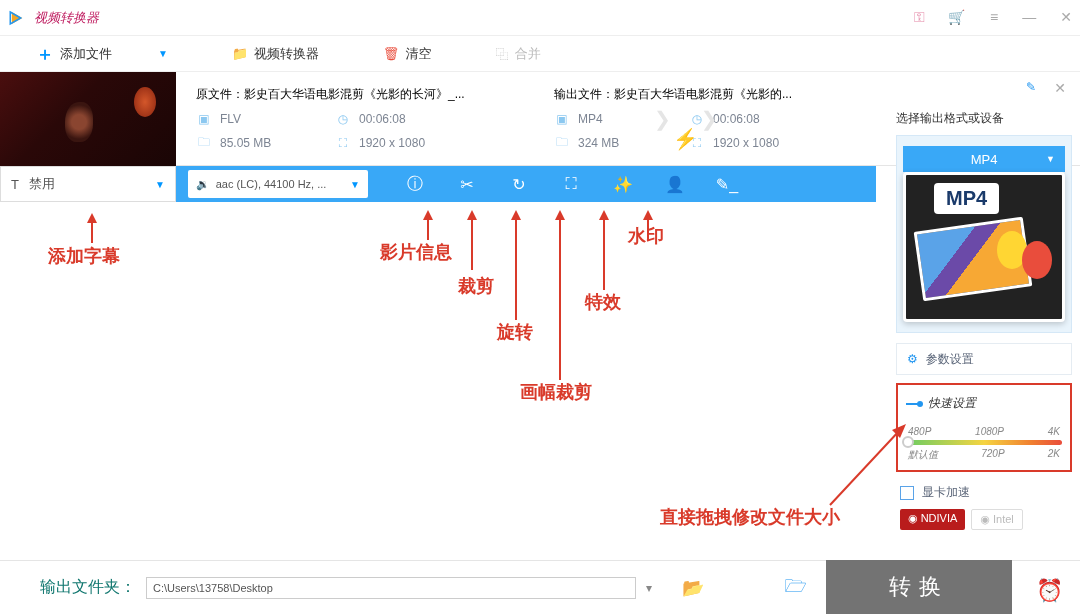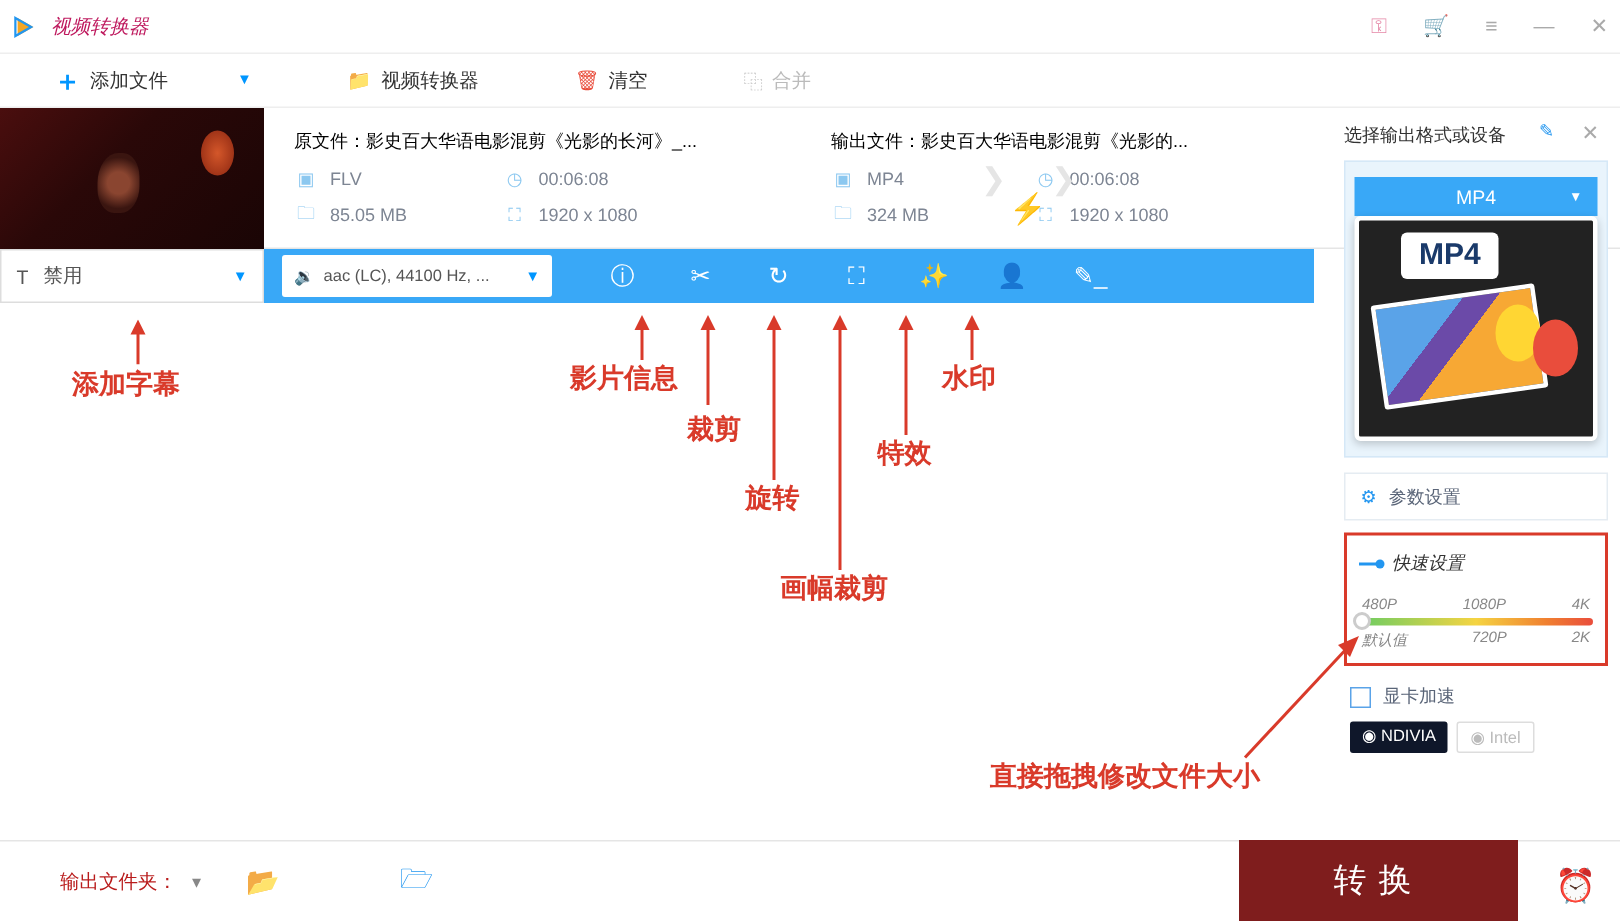--- a/index.html
+++ b/index.html
@@ -35,21 +35,21 @@
 .close-x { position: absolute; right: 14px; top: 8px; color: #aaa; cursor: pointer; font-size: 14px; }
 .action-row { display: flex; height: 36px; }
 .sub-sel { width: 176px; border: 1px solid #ddd; display: flex; align-items: center; padding: 0 10px; background: #fff; color: #555; gap: 10px; font-size: 13px; }
 .sub-sel .dd { margin-left: auto; color: #0096ff; font-size: 10px; }
 .blue-bar { flex: 1; background: #39a8f7; display: flex; align-items: center; max-width: 700px; }
 .audio-sel { width: 180px; height: 28px; margin: 0 12px; background: #fff; border-radius: 2px; display: flex; align-items: center; padding: 0 8px; font-size: 11px; color: #555; gap: 6px; }
 .audio-sel .dd { margin-left: auto; color: #0096ff; font-size: 10px; }
 .tool-icons { display: flex; gap: 30px; margin-left: 24px; }
 .tool-ic { color: #fff; font-size: 16px; width: 22px; height: 22px; display: flex; align-items: center; justify-content: center; cursor: pointer; }
 .right-panel { position: absolute; right: 8px; top: 82px; width: 176px; }
-.panel-lbl { font-size: 12px; color: #333; margin-bottom: 8px; }
+.panel-lbl { font-size: 12px; color: #333; margin-bottom: 8px; margin-top: 28px; }
 .fmt-head { background: #39a8f7; color: #fff; height: 26px; display: flex; align-items: center; justify-content: center; font-size: 13px; position: relative; }
 .fmt-head::after { content: '▼'; position: absolute; right: 10px; font-size: 9px; }
 .fmt-box { border: 1px solid #d5e8f7; background: #e9f4fc; padding: 10px 6px; }
 .mp4-preview { background: #222; width: 100%; height: 150px; border-radius: 4px; border: 3px solid #fff; position: relative; overflow: hidden; box-shadow: 0 2px 6px rgba(0,0,0,.2); }
 .mp4-badge { position: absolute; top: 8px; left: 28px; background: #fff; color: #1a3a6a; font-weight: bold; padding: 4px 12px; border-radius: 4px; font-size: 20px; }
 .photo { position: absolute; bottom: 25px; left: 12px; width: 110px; height: 70px; background: linear-gradient(135deg, #5aa3e8 35%, #6b4aa8 35%, #6b4aa8 50%, #f7a834 50%); border: 3px solid #fff; transform: rotate(-8deg); border-radius: 2px; }
 .balloon { position: absolute; width: 30px; height: 38px; border-radius: 50%; }
 .b1 { background: #ffd633; right: 35px; bottom: 50px; }
 .b2 { background: #e94d3c; right: 10px; bottom: 40px; }
 .opt-btn { display: flex; align-items: center; gap: 8px; height: 32px; padding: 0 10px; border: 1px solid #e5ecf2; margin-top: 10px; color: #5a6578; font-size: 12px; cursor: pointer; }
@@ -57,27 +57,27 @@
 .quick-box { border: 2px solid #d93a2a; margin-top: 8px; padding: 10px 8px 8px; position: relative; font-style: italic; }
 .quick-head { display: flex; align-items: center; gap: 8px; color: #333; font-size: 12px; margin-bottom: 14px; }
 .dash { width: 14px; height: 2px; background: #2296f0; position: relative; }
 .dash::after { content: ''; position: absolute; right: -3px; top: -2px; width: 6px; height: 6px; background: #2296f0; border-radius: 50%; }
 .marks-top, .marks-bot { display: flex; justify-content: space-between; font-size: 10px; color: #888; padding: 0 2px; }
 .slider-track { height: 5px; background: linear-gradient(90deg, #6bcc63 0%, #f5d442 50%, #f08030 80%, #e94d3c 100%); border-radius: 3px; margin: 3px 0; position: relative; }
 .slider-thumb { position: absolute; left: -4px; top: -4px; width: 12px; height: 12px; border: 2px solid #ccc; border-radius: 50%; background: #fff; }
 .gpu-row { margin-top: 12px; display: flex; align-items: center; gap: 8px; color: #5a6578; padding-left: 4px; }
 .cb { width: 14px; height: 14px; border: 1px solid #5aa3e8; }
 .gpu-badges { display: flex; gap: 6px; margin-top: 8px; padding-left: 4px; }
-.badge-g { background: #0f172a; color: #fff; padding: 3px 8px; border-radius: 2px; font-size: 11px; }
+.badge-g { background: #b91c1c; color: #fff; padding: 3px 8px; border-radius: 2px; font-size: 11px; }
 .badge-i { border: 1px solid #ddd; color: #bbb; padding: 3px 8px; border-radius: 2px; font-size: 11px; }
 .bottom-bar { position: absolute; bottom: 0; left: 0; width: 1080px; height: 54px; border-top: 1px solid #e5e5e5; display: flex; align-items: center; padding-left: 40px; gap: 10px; }
-.out-lbl { font-size: 13px; color: #b91c1c; text-align: right; }
+.out-lbl { font-size: 16px; color: #0f766e; text-align: right; }
 .out-path { width: 490px; height: 22px; border: 1px solid #ccc; padding: 2px 6px; font-size: 11px; color: #555; }
 .bot-ico { color: #2296f0; font-size: 18px; margin-left: 20px; cursor: pointer; }
-.convert-btn { position: absolute; right: 68px; bottom: 0; width: 186px; height: 54px; background: #7f1d1d; color: #fff; font-size: 22px; display: flex; align-items: center; justify-content: center; cursor: pointer; letter-spacing: 8px; }
+.convert-btn { position: absolute; right: 68px; bottom: 0; width: 186px; height: 54px; background: #737373; color: #fff; font-size: 22px; display: flex; align-items: center; justify-content: center; cursor: pointer; letter-spacing: 8px; }
 .clock-btn { position: absolute; right: 16px; bottom: 10px; color: #2296f0; font-size: 22px; cursor: pointer; }
 .annot { position: absolute; color: #d93a2a; font-weight: bold; font-size: 18px; pointer-events: none; }
 svg.arrow { position: absolute; pointer-events: none; }
 svg.arrow line, svg.arrow path { stroke: #d93a2a; stroke-width: 2; fill: none; }
 svg.arrow polygon { fill: #d93a2a; }
 .key-pink { color: #e589a8; }
 </style>
 </head>
 <body>
 
@@ -241,20 +241,21 @@
     <span>显卡加速</span>
   </div>
   <div class="gpu-badges">
     <span class="badge-g">◉ <span>NDIVIA</span></span>
     <span class="badge-i">◉ <span>Intel</span></span>
   </div>
 </div>
 
 <div class="bottom-bar">
   <span class="out-lbl">输出文件夹：</span>
+  <input class="out-path" value="C:\Users\13758\Desktop" style="">
   <span style="color:#888">▾</span>
   <span class="bot-ico">📂</span>
   <span class="bot-ico" style="margin-left:70px">🗁</span>
 </div>
 <div class="convert-btn">
     <span>转换</span>
   </div>
 <span class="clock-btn">⏰</span>
 
 <div class="annot" style="left:48px;top:244px">添加字幕</div>
@@ -286,21 +287,21 @@
     <line x1="6" y1="170" x2="6" y2="8"></line>
     <polygon points="6,0 1,10 11,10"></polygon>
   </svg>
 
 <div class="annot" style="left:585px;top:290px">特效</div>
 <svg class="arrow" style="left:598px;top:210px" width="12" height="80">
     <line x1="6" y1="80" x2="6" y2="8"></line>
     <polygon points="6,0 1,10 11,10"></polygon>
   </svg>
 
-<div class="annot" style="left:628px;top:240px">水印</div>
+<div class="annot" style="left:628px;top:224px">水印</div>
 <svg class="arrow" style="left:641px;top:210px" width="14" height="30">
     <line x1="7" y1="30" x2="7" y2="8"></line>
     <polygon points="7,0 2,10 12,10"></polygon>
   </svg>
 
 <div class="annot" style="left:660px;top:505px">直接拖拽修改文件大小</div>
 <svg class="arrow" style="left:820px;top:420px" width="90" height="90">
     <line x1="10" y1="85" x2="80" y2="10"></line>
     <polygon points="86,4 72,10 80,18"></polygon>
   </svg>

